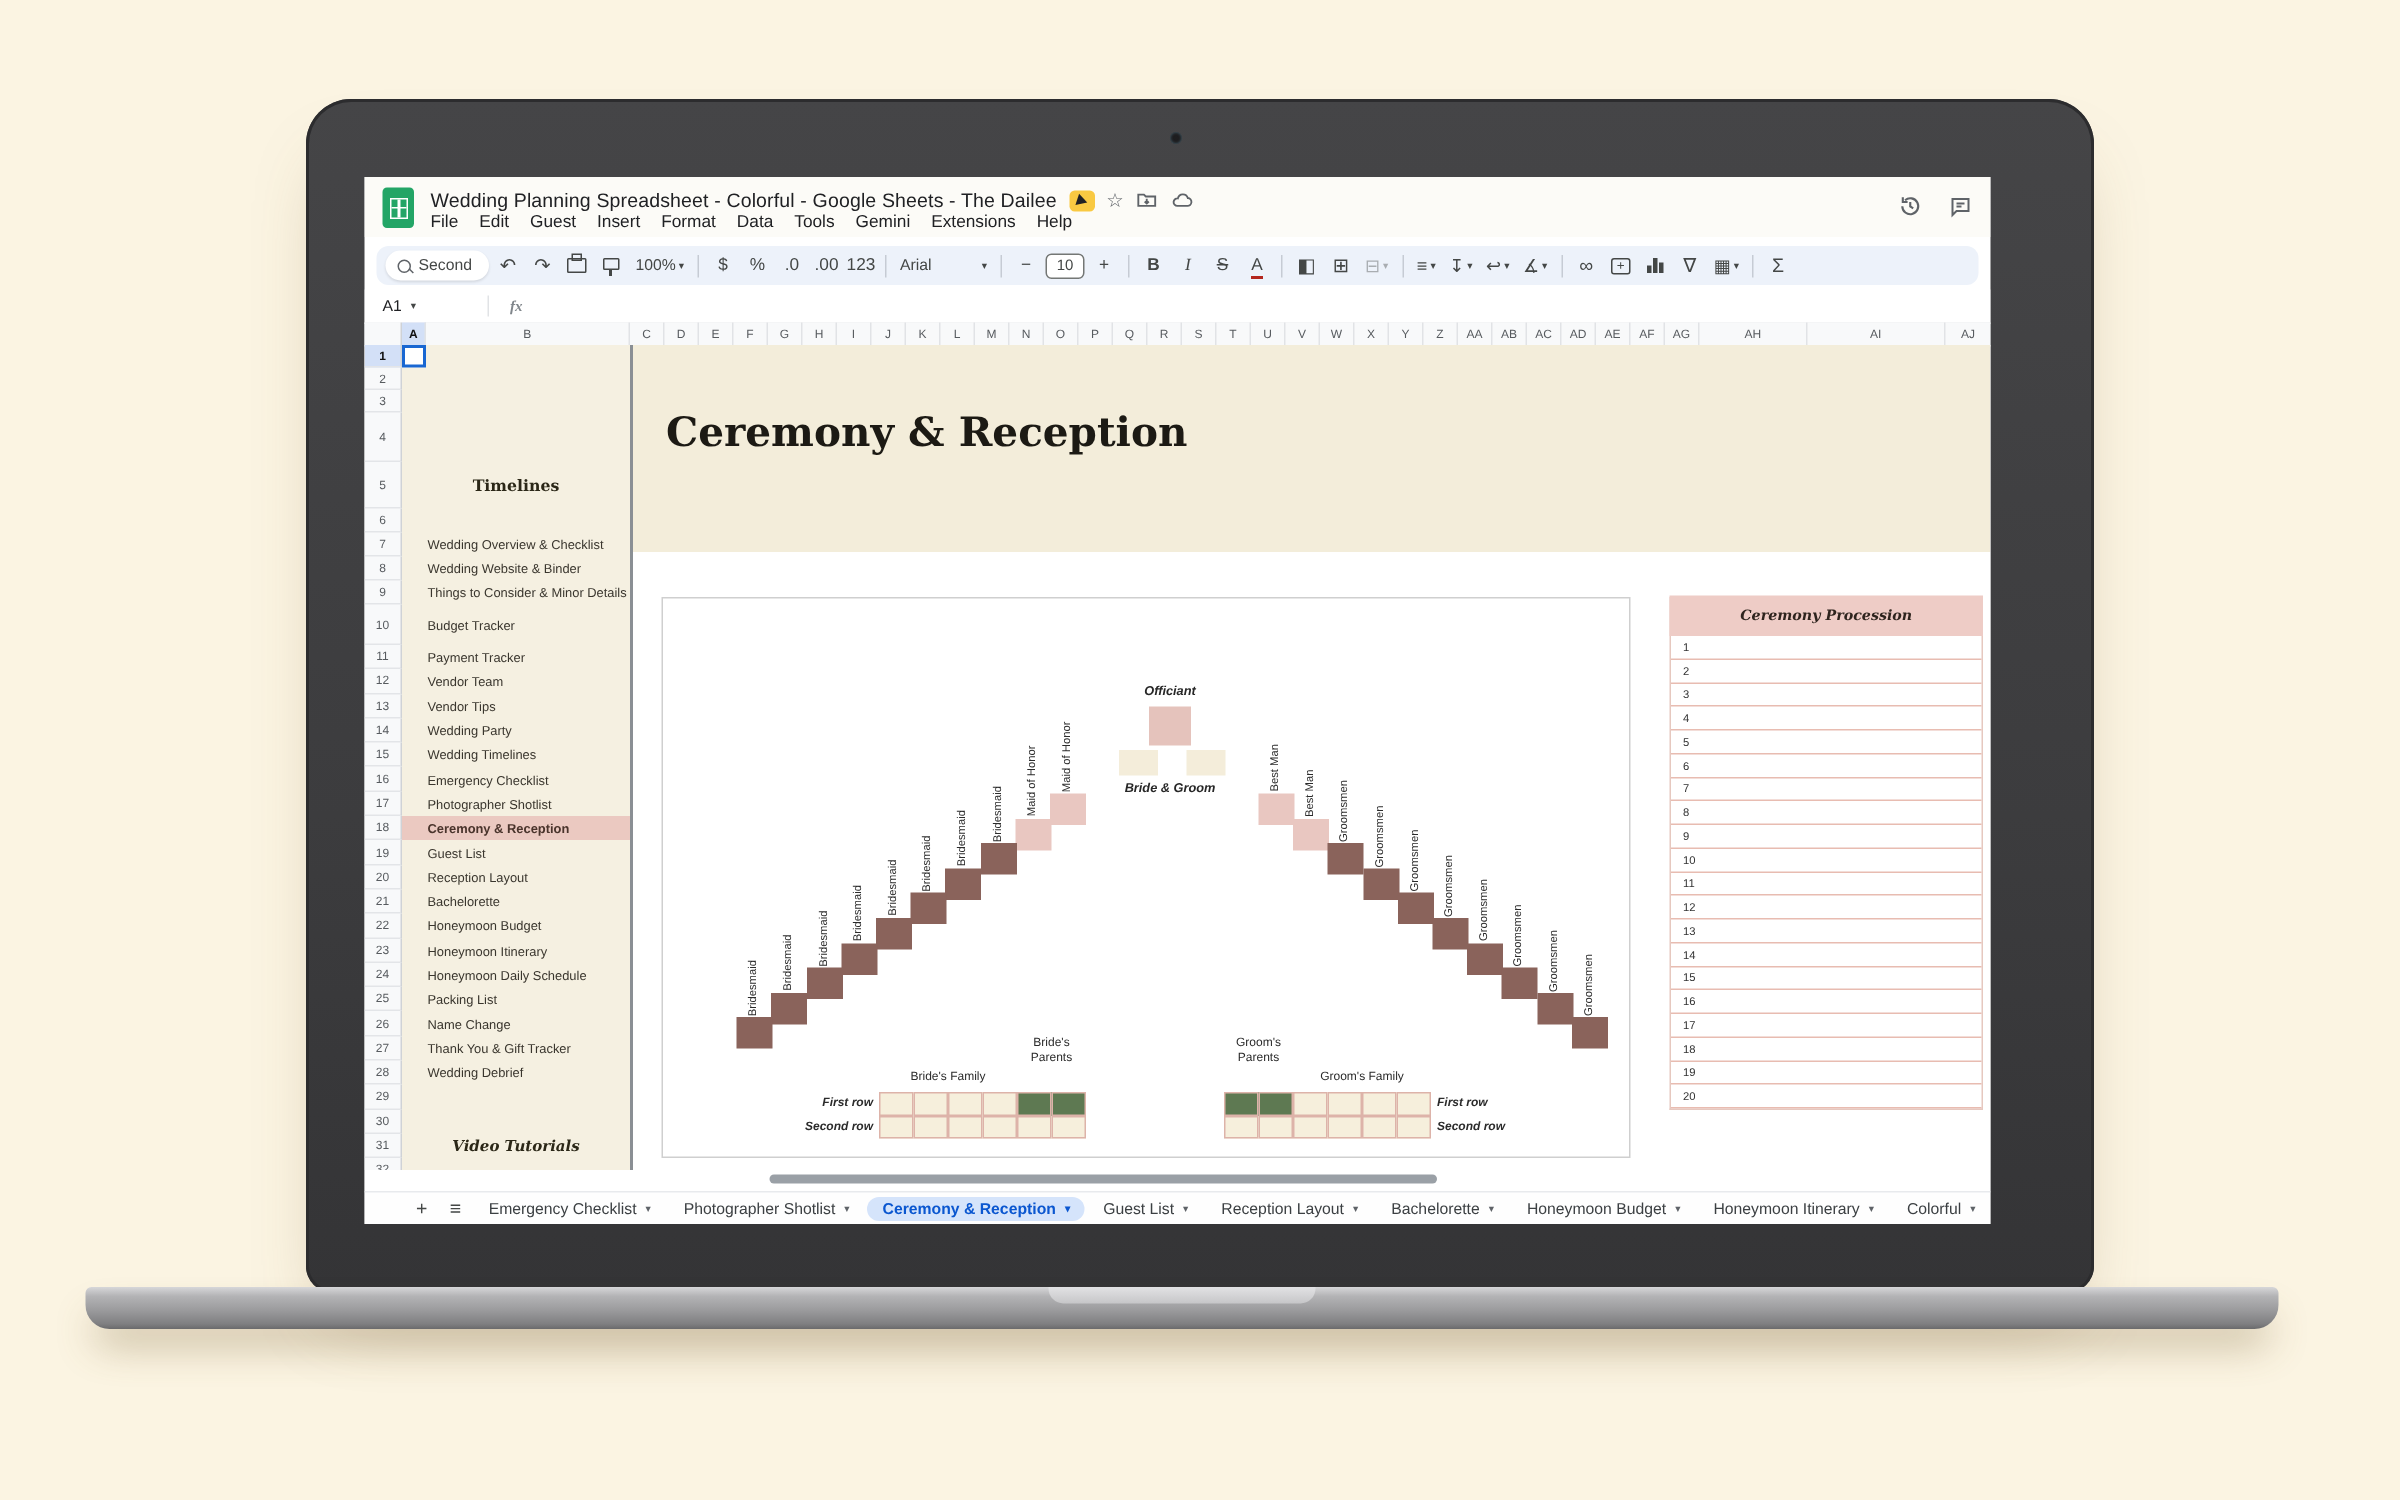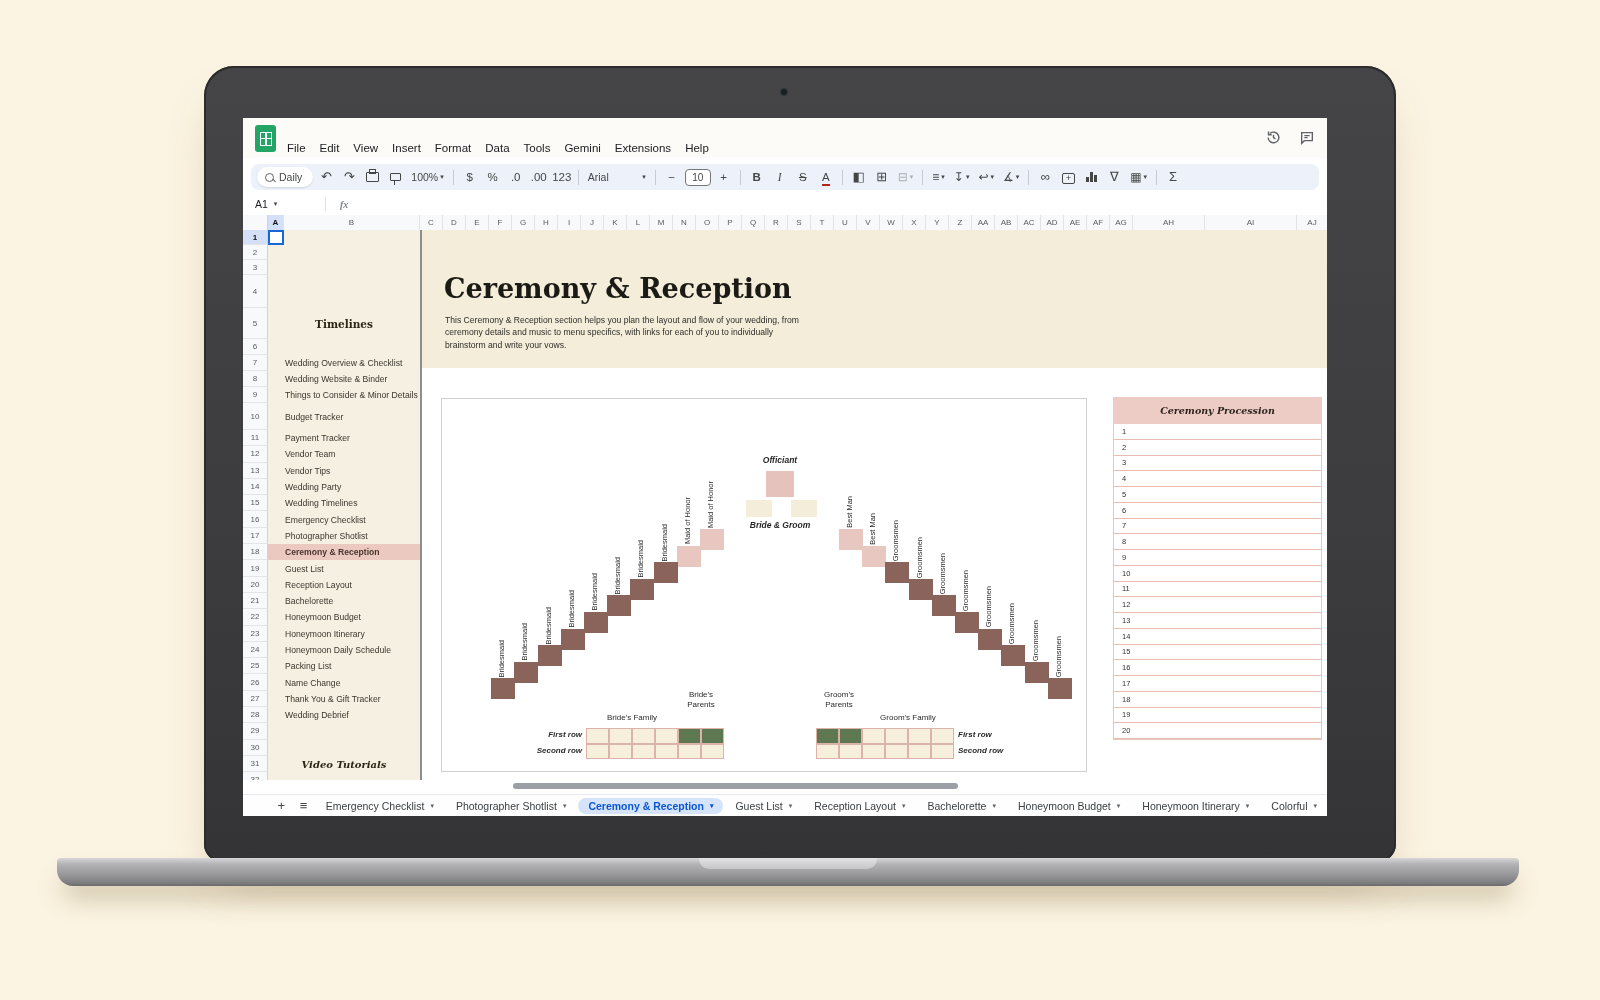--- a/index.html
+++ b/index.html
@@ -152,25 +152,39 @@
 <div class="stage">
   <div class="laptop-screen">
     <div class="camera"></div>
 
     <div class="screen">
 
       <div class="abs topbar">
         <div class="abs gs-logo">
             <span class="gs-grid"></span>
           </div>
+        <div class="doc-title-row">
+          <span class="doc-title">Wedding Planning Spreadsheet - Colorful - Google Sheets - The Dailee</span>
+          <span class="labs-badge">
+              <span class="labs-tri"></span>
+            </span>
+          <span class="star-glyph">☆</span>
+          <svg width="15" height="15" viewBox="0 0 24 24" fill="none" stroke="#5f6368" stroke-width="2">
+              <path d="M3 6h6l2 2h10v10H3z"></path>
+              <path d="M12 10.5v5M9.8 13.3L12 15.5l2.2-2.2"></path>
+            </svg>
+          <svg width="16" height="15" viewBox="0 0 24 24" fill="none" stroke="#5f6368" stroke-width="2">
+              <path d="M7 18a4 4 0 1 1 .6-7.96A5.5 5.5 0 0 1 18.2 9.6 3.6 3.6 0 0 1 17.5 18z"></path>
+            </svg>
+        </div>
         <nav class="menubar">
 
         <span class="menu-item" style="--i: 0;">File</span>
             <span class="menu-item" style="--i: 1;">Edit</span>
-            <span class="menu-item" style="--i: 2;">View</span>
+            <span class="menu-item" style="--i: 2;">Guest</span>
             <span class="menu-item" style="--i: 3;">Insert</span>
             <span class="menu-item" style="--i: 4;">Format</span>
             <span class="menu-item" style="--i: 5;">Data</span>
             <span class="menu-item" style="--i: 6;">Tools</span>
             <span class="menu-item" style="--i: 7;">Gemini</span>
             <span class="menu-item" style="--i: 8;">Extensions</span>
             <span class="menu-item" style="--i: 9;">Help</span>
           </nav>
         <div class="top-right">
           <svg width="17" height="17" viewBox="0 0 24 24" fill="none" stroke="#5f6368" stroke-width="2">
@@ -181,21 +195,21 @@
           <svg width="16" height="16" viewBox="0 0 24 24" fill="none" stroke="#5f6368" stroke-width="2">
               <path d="M4 4h16v12H8l-4 4z"></path>
               <path d="M8 8.5h8M8 11.5h5"></path>
             </svg>
         </div>
       </div>
 
       <div class="abs toolbar">
         <span class="menus-pill">
           <span class="mag"></span>
-          <span>Daily</span>
+          <span>Second</span>
         </span>
         <span class="tbi big">↶</span>
         <span class="tbi big">↷</span>
         <span class="tbi"><span class="icon-print"></span></span>
         <span class="tbi"><span class="icon-paint"></span></span>
         <span class="tb-combo">
           <span>100%</span>
             <span class="caret">▾</span>
         </span>
         <span class="tb-sep"></span>
@@ -450,21 +464,20 @@
           </div>
             <div class="srow" style="--i: 31;">
             <span class="slabel"></span>
           </div>
           </div>
 
         <div class="a1cell"></div>
         <div class="freeze-line"></div>
 
         <div class="sheet-title">Ceremony &amp; Reception</div>
-        <div class="sheet-desc">This Ceremony &amp; Reception section helps you plan the layout and flow of your wedding, from ceremony details and music to menu specifics, with links for each of you to individually brainstorm and write your vows.</div>
 
         <div class="diagram">
 
           <div class="lbl-center" style="top:56px;">Officiant</div>
           <div class="sq sq-officiant"></div>
           <div class="sq sq-bride"></div>
           <div class="sq sq-groom"></div>
           <div class="lbl-center" style="top:121px;">Bride &amp; Groom</div>
 
           <div class="stairs-left">

